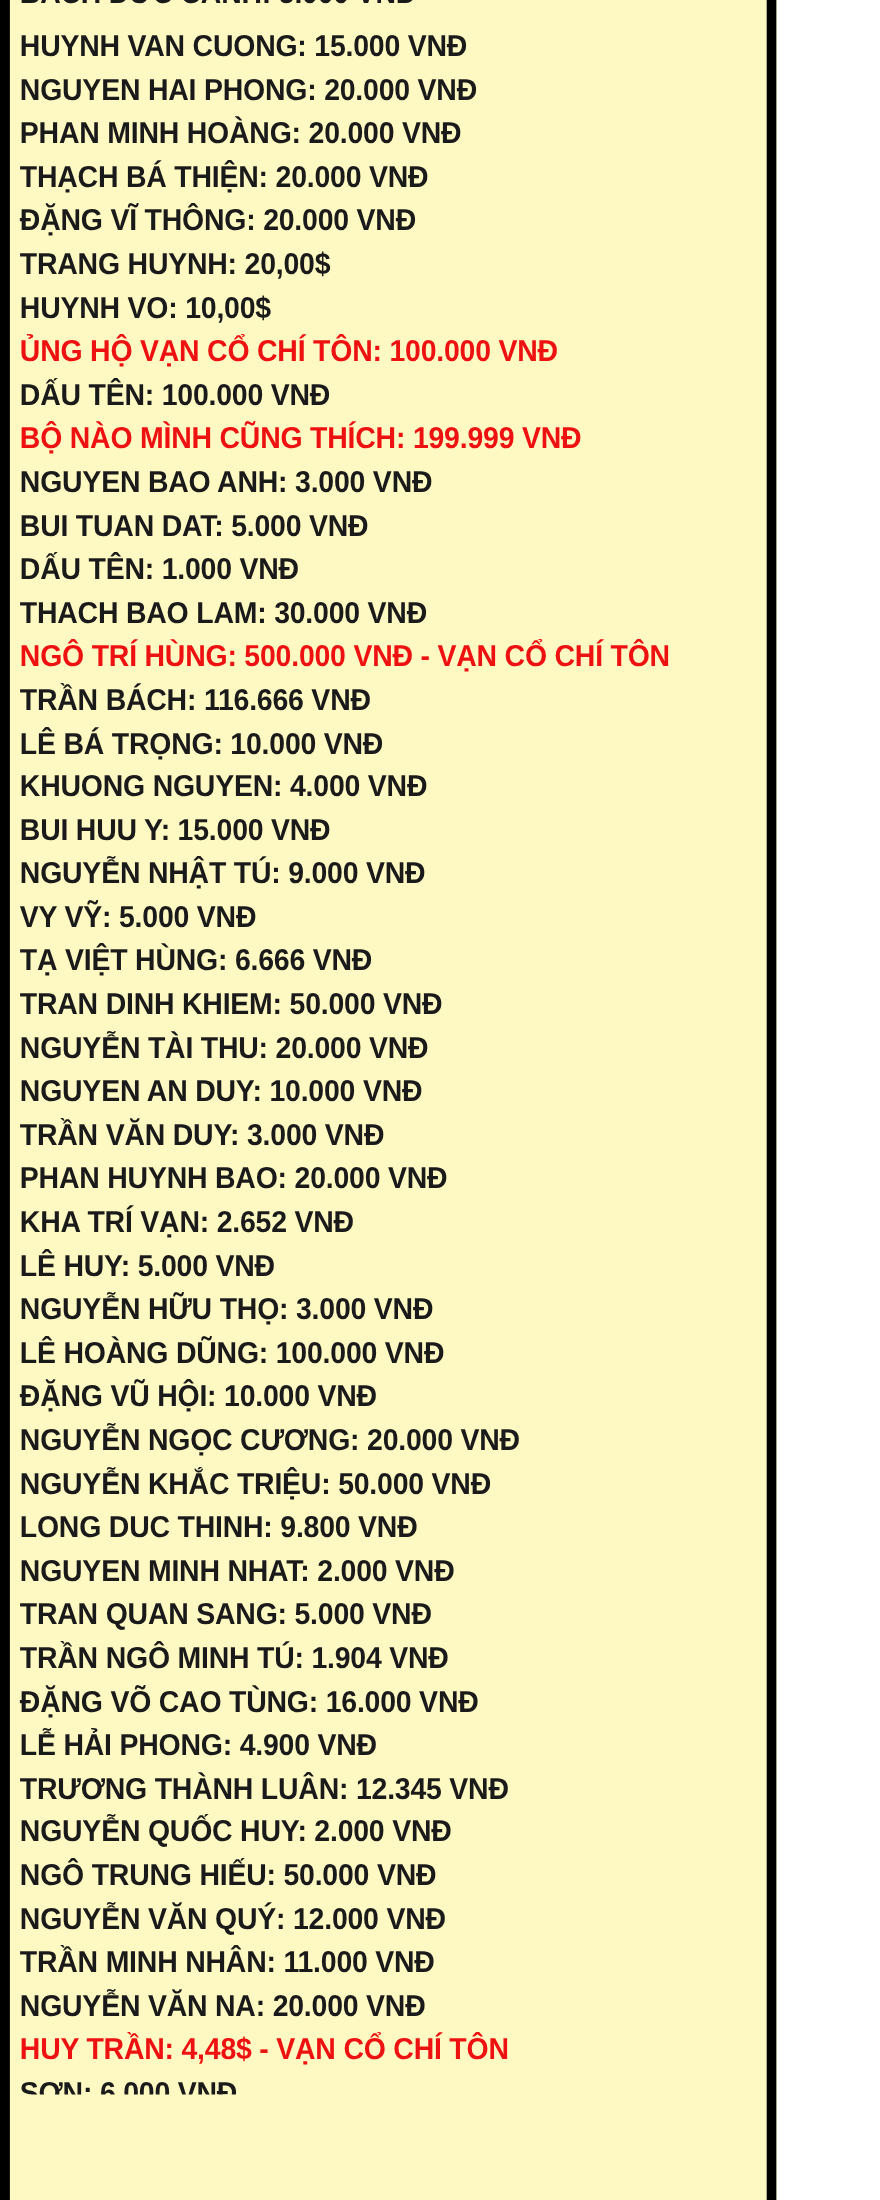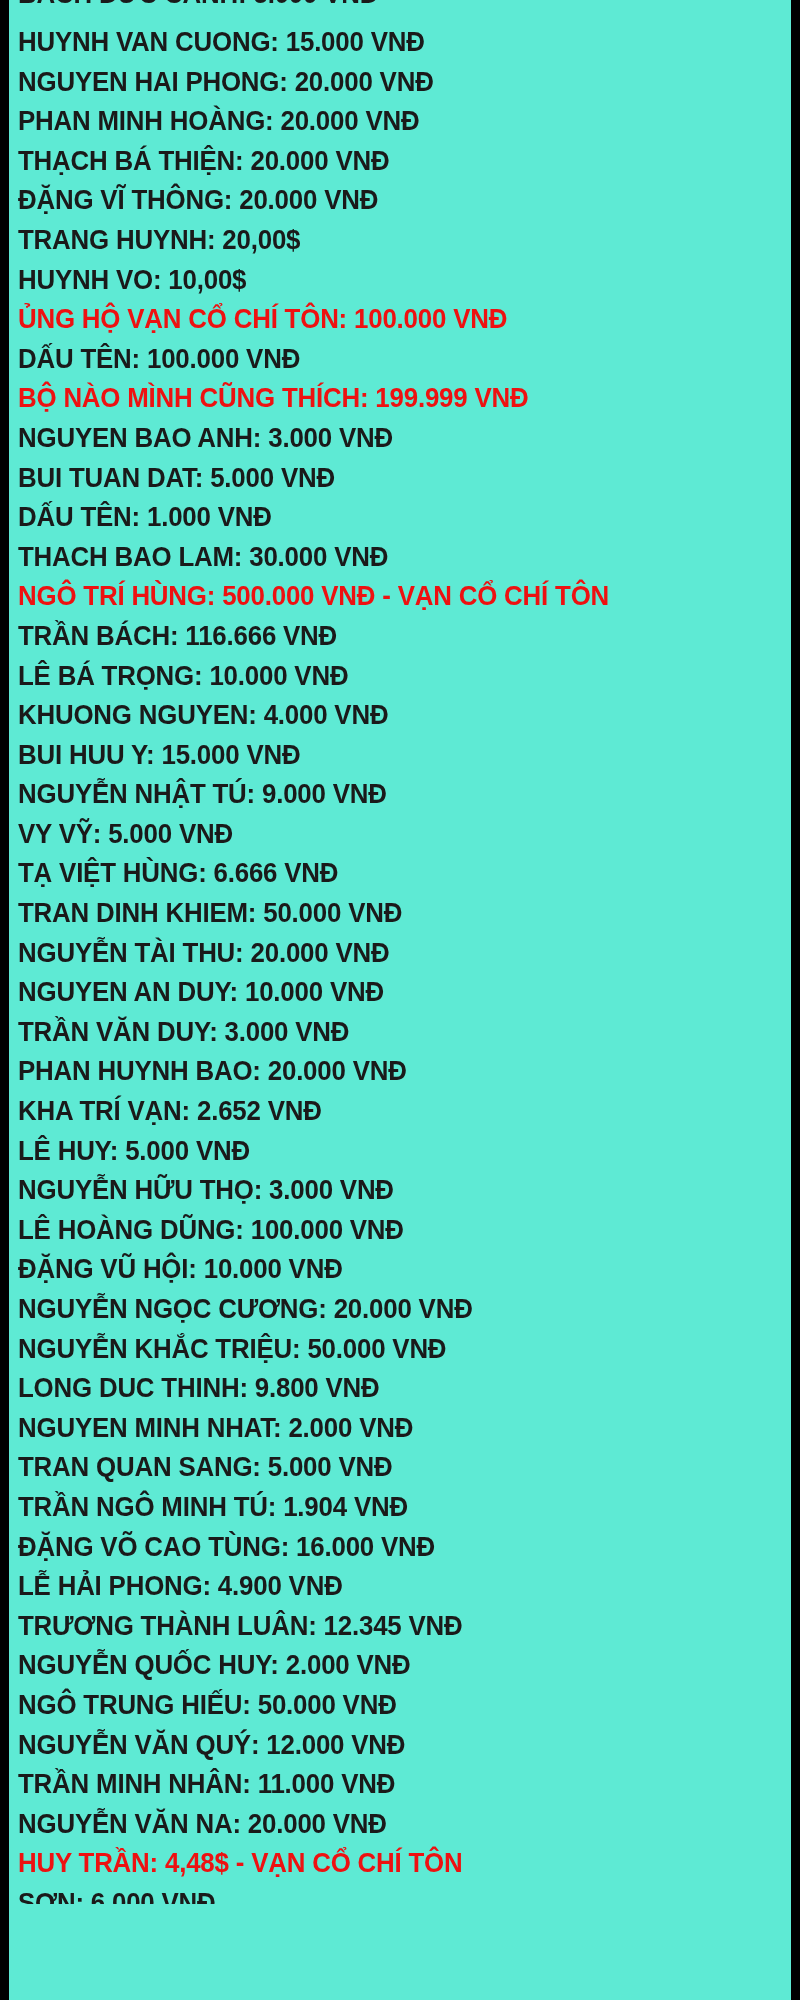--- a/index.html
+++ b/index.html
@@ -7,23 +7,23 @@
     padding: 0;
     background: #ffffff;
   }
   body {
     width: 800px;
     min-height: 2000px;
     font-family: "DejaVu Sans", sans-serif;
   }
   .page {
     position: relative;
-    width: 800px;
+    width: 706px;
     min-height: 2000px;
-    background: #5eead4;
+    background: #fef9c3;
     box-sizing: border-box;
     overflow: hidden;
   }
   .edge {
     position: absolute;
     top: 0;
     bottom: 0;
     width: 9px;
     background: #000000;
   }

